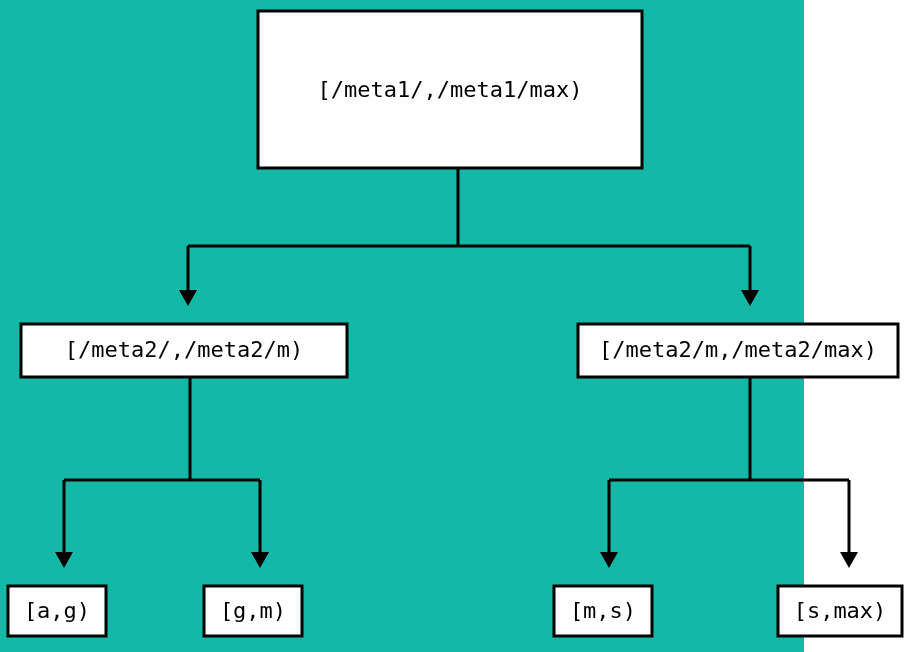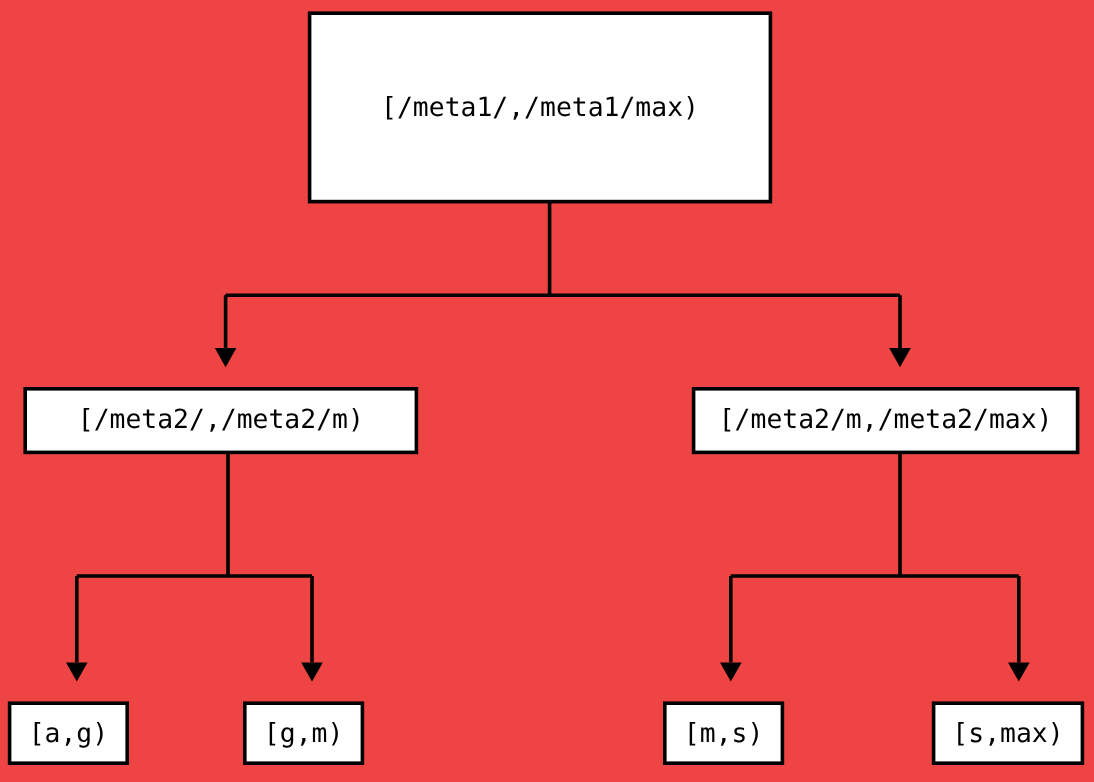--- a/index.html
+++ b/index.html
@@ -8,23 +8,23 @@
     background: #ffffff;
   }
   body {
     width: 912px;
     height: 652px;
     font-family: "DejaVu Sans Mono", "Liberation Mono", monospace;
     overflow: hidden;
   }
   #diagram-root {
     position: relative;
-    width: 912px;
+    width: 804px;
     height: 652px;
-    background: #ef4444;
+    background: #14b8a6;
   }
   #tree-svg {
     display: block;
     width: 912px;
     height: 652px;
   }
   .node-box {
     fill: #ffffff;
     stroke: #000000;
     stroke-width: 3;

